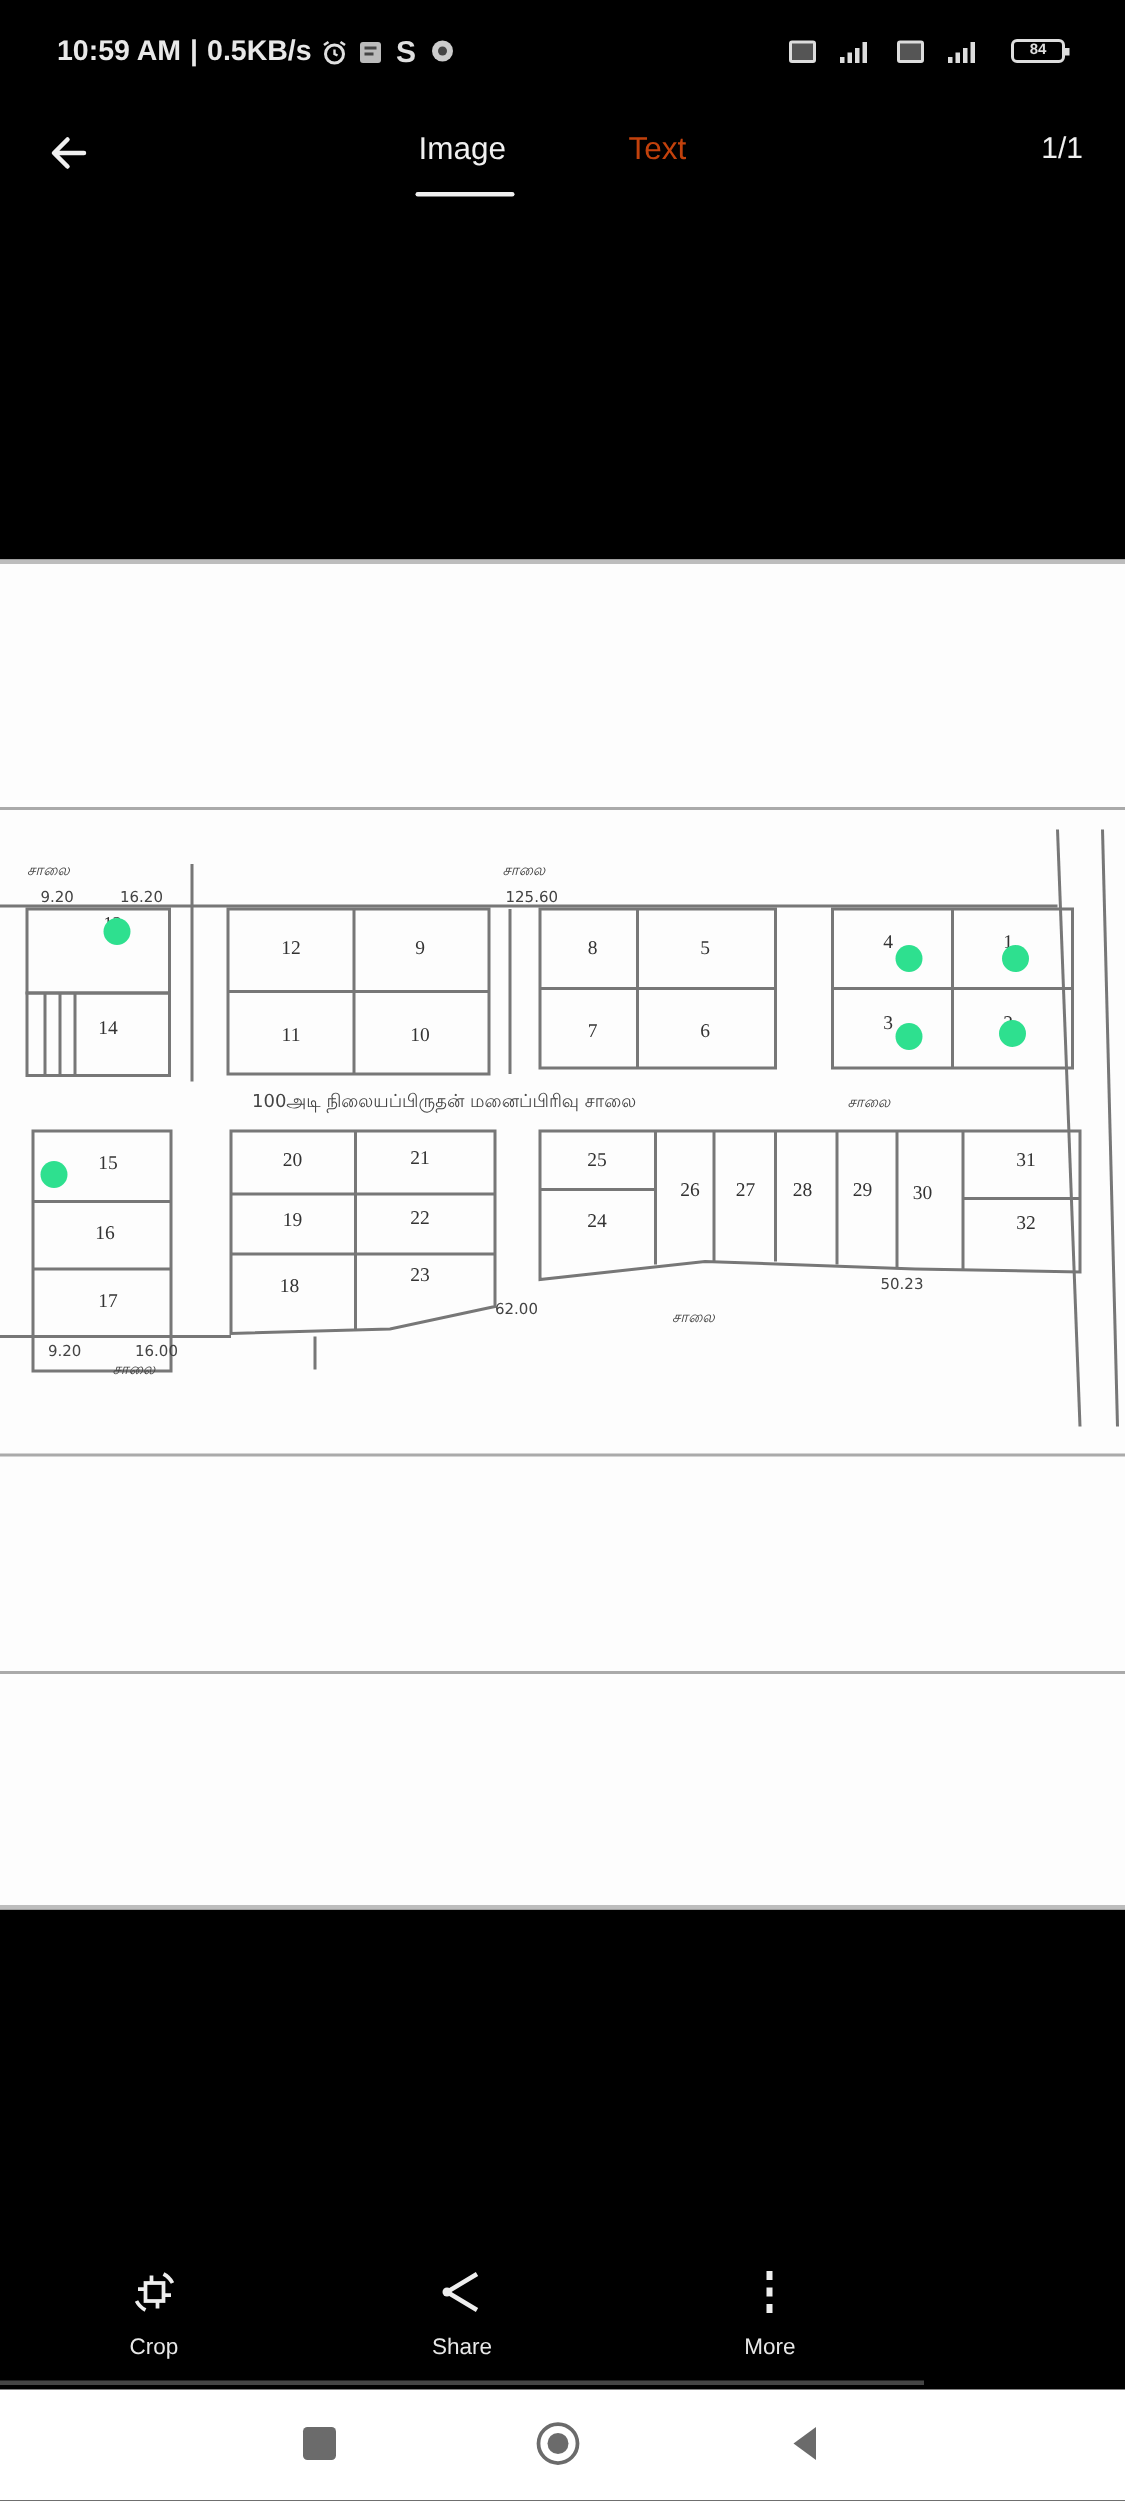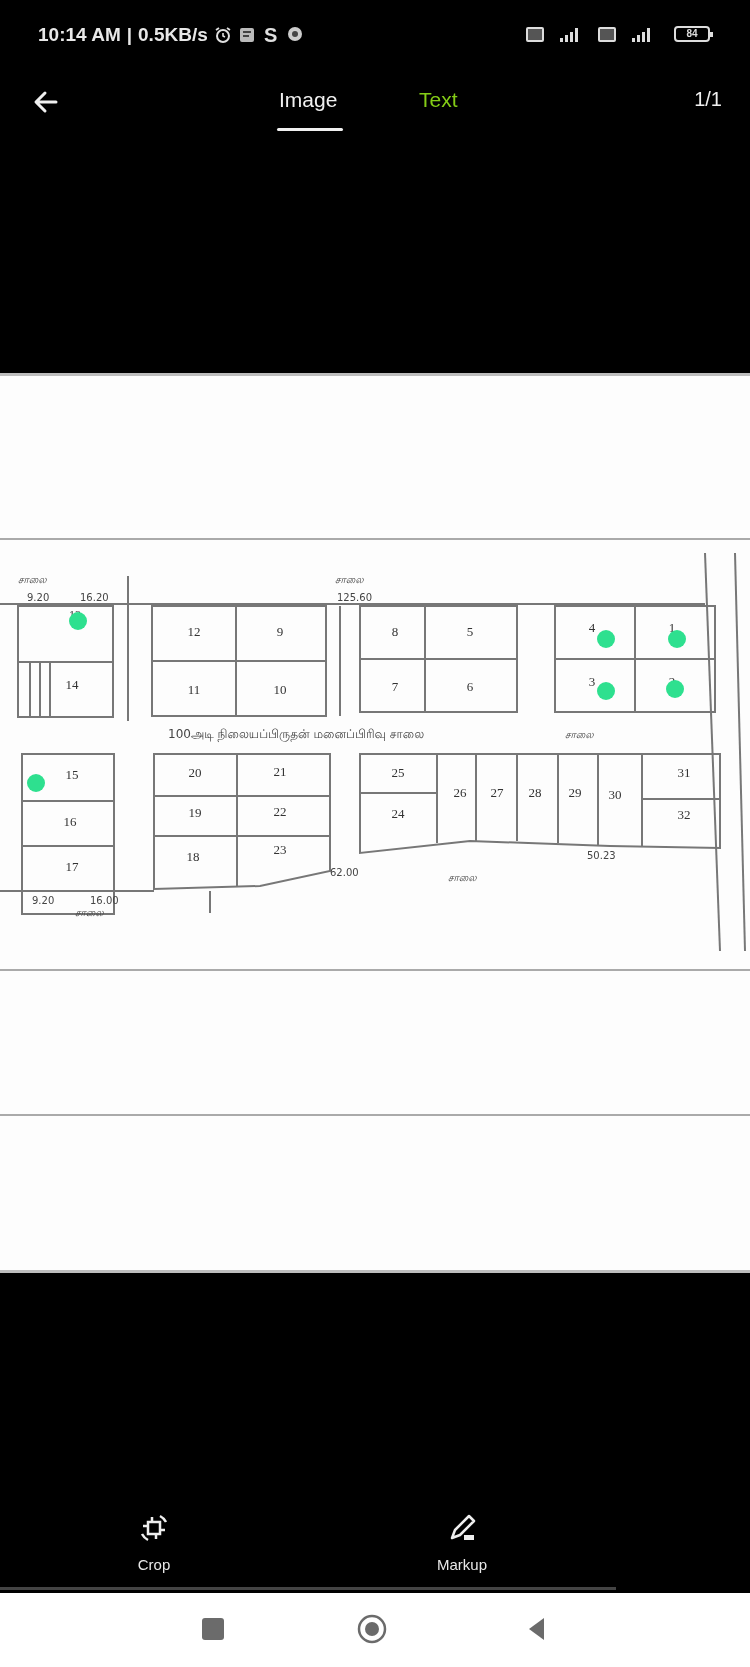--- a/index.html
+++ b/index.html
@@ -15,21 +15,21 @@
   .signal { display: flex; align-items: flex-end; gap: 2px; height: 15px; }
   .signal span { display: block; width: 3px; background: #ddd; }
   .battery { width: 36px; height: 16px; border: 2px solid #ddd; border-radius: 4px; position: relative; font-size: 10px; line-height: 12px; text-align: center; color: #ddd; font-weight: bold; }
   .battery::after { content: ""; position: absolute; right: -5px; top: 4px; width: 3px; height: 5px; background: #ddd; }
 
   
   .appbar { position: absolute; top: 70px; left: 0; width: 750px; height: 70px; }
   .back-btn { position: absolute; left: 28px; top: 14px; width: 36px; height: 36px; }
   .tab { position: absolute; top: 18px; font-size: 21px; }
   .tab-image { left: 279px; color: #f0f0f0; }
-  .tab-text { left: 419px; color: #84cc16; }
+  .tab-text { left: 419px; color: #c2410c; }
   .tab-underline { position: absolute; left: 277px; top: 58px; width: 66px; height: 3px; background: #f0f0f0; border-radius: 2px; }
   .page-count { position: absolute; right: 28px; top: 18px; font-size: 20px; color: #f0f0f0; }
 
   
   .viewer { position: absolute; top: 373px; left: 0; width: 750px; height: 900px; background: #fdfdfd; border-top: 3px solid #bdbdbd; border-bottom: 3px solid #bdbdbd; }
   .frame-line { position: absolute; left: 0; width: 750px; height: 2px; background: #aaa; }
   .plan { position: absolute; top: 165px; left: 0; width: 750px; height: 430px; }
   .plan svg { width: 750px; height: 430px; display: block; }
 
   
@@ -45,21 +45,21 @@
   .nav-recent { left: 197px; }
   .nav-recent div { width: 22px; height: 22px; background: #6b6b6b; border-radius: 3px; margin: 5px; }
   .nav-home { left: 356px; }
   .nav-back { left: 522px; }
 </style>
 </head>
 <body>
 
 <div class="statusbar">
   <div class="sb-left">
-    <span>10:14 AM</span>
+    <span>10:59 AM</span>
     <span>|</span>
     <span>0.5KB/s</span>
     <span class="sb-icon">
       <svg width="18" height="18" viewBox="0 0 18 18">
           <circle cx="9" cy="10" r="6" fill="none" stroke="#e0e0e0" stroke-width="2"></circle>
           <path d="M9 7v3l2 1" stroke="#e0e0e0" stroke-width="1.6" fill="none"></path>
           <path d="M2 4l3-2M16 4l-3-2" stroke="#e0e0e0" stroke-width="1.8"></path>
         </svg>
     </span>
     <span class="sb-icon">
@@ -231,24 +231,32 @@
   <div class="tool">
     <svg viewBox="0 0 40 40">
         <rect x="14" y="14" width="12" height="12" fill="none" stroke="#eee" stroke-width="2.5"></rect>
         <path d="M18 9v5M22 26v5M9 18h5M26 22h5" stroke="#eee" stroke-width="2.5"></path>
         <path d="M8 26a14 14 0 0 0 6 6M32 14a14 14 0 0 0-6-6" stroke="#eee" stroke-width="2.5" fill="none"></path>
       </svg>
     <span class="tool-label">Crop</span>
   </div>
   <div class="tool">
     <svg viewBox="0 0 40 40">
-        <path d="M10 30l3-8 14-14 5 5-14 14z" fill="none" stroke="#eee" stroke-width="2.5" stroke-linejoin="round"></path>
-        <rect x="22" y="27" width="10" height="5" fill="#eee"></rect>
-      </svg>
-    <span class="tool-label">Markup</span>
+        <path d="M30 8L10 20l20 12" fill="none" stroke="#eee" stroke-width="3" stroke-linejoin="round"></path>
+        <circle cx="10" cy="20" r="3" fill="#eee"></circle>
+      </svg>
+    <span class="tool-label">Share</span>
+  </div>
+  <div class="tool">
+    <svg viewBox="0 0 40 40">
+        <rect x="18" y="6" width="4" height="6" fill="#eee"></rect>
+        <rect x="18" y="17" width="4" height="6" fill="#eee"></rect>
+        <rect x="18" y="28" width="4" height="6" fill="#eee"></rect>
+      </svg>
+    <span class="tool-label">More</span>
   </div>
 </div>
 
 <div class="navbar">
   <div class="nav-btn nav-recent">
     <div></div>
   </div>
   <div class="nav-btn nav-home">
     <svg width="32" height="32" viewBox="0 0 32 32">
         <circle cx="16" cy="16" r="13" fill="none" stroke="#6b6b6b" stroke-width="2.5"></circle>

